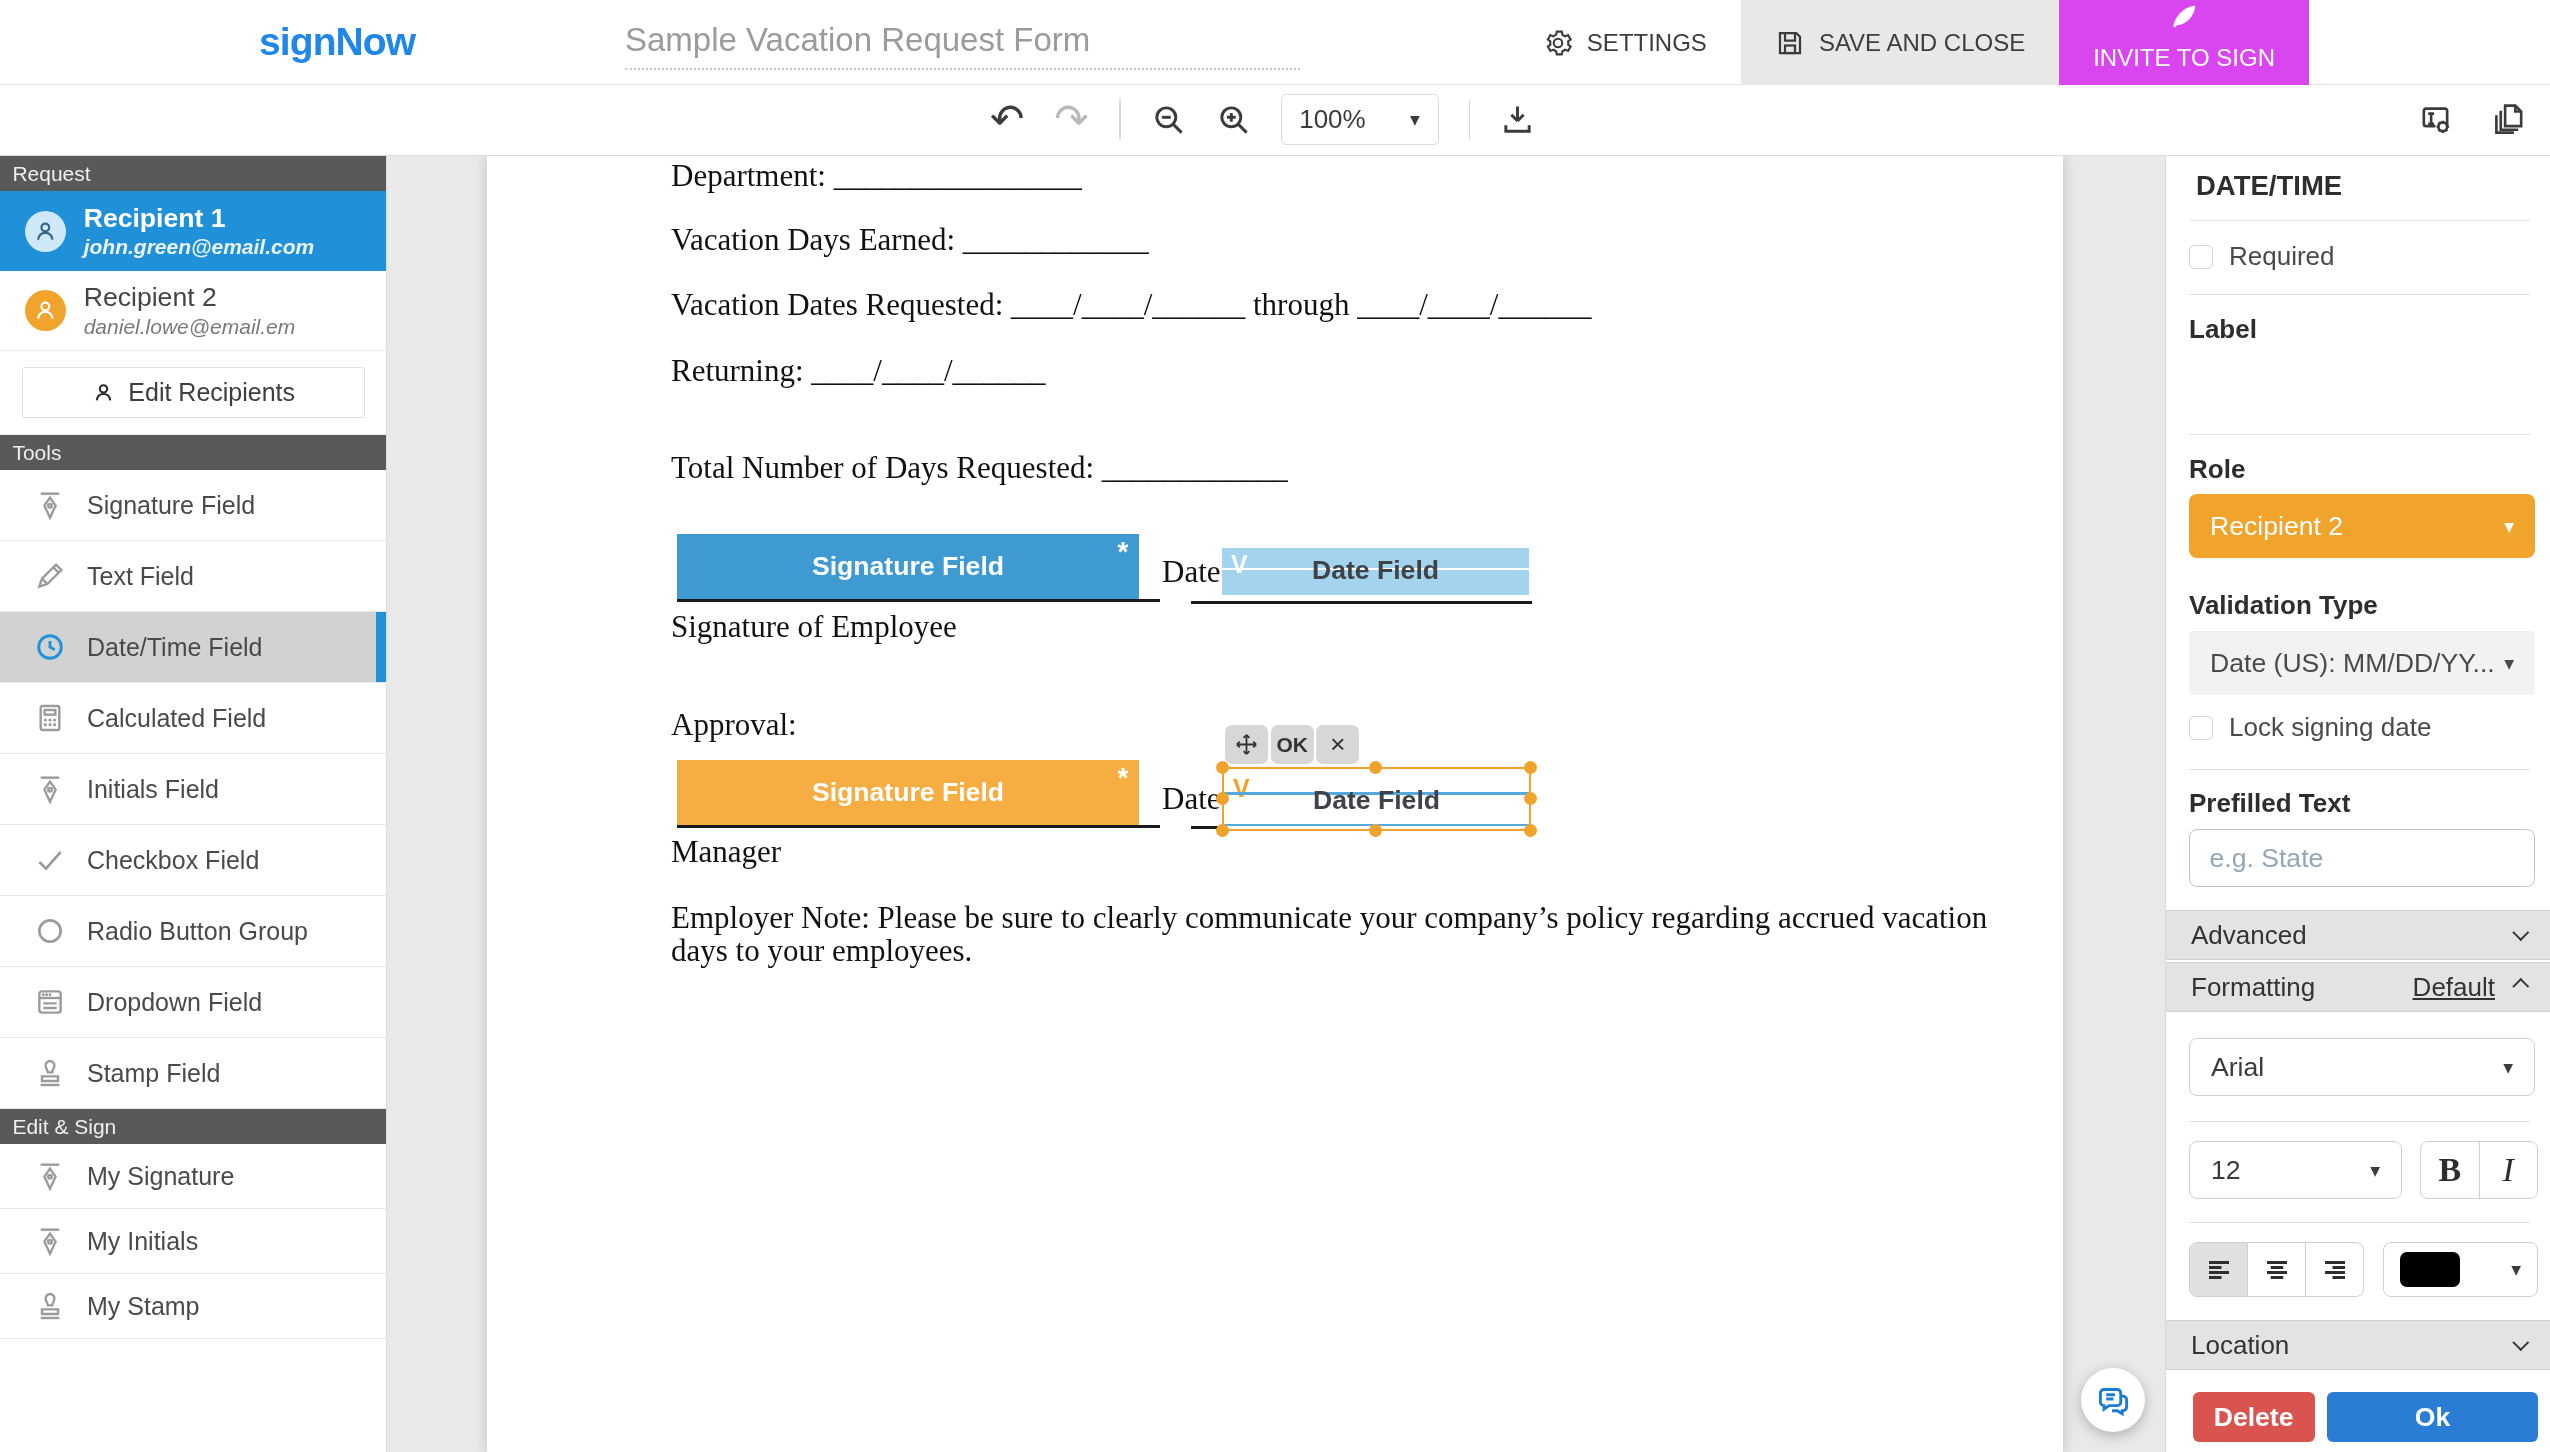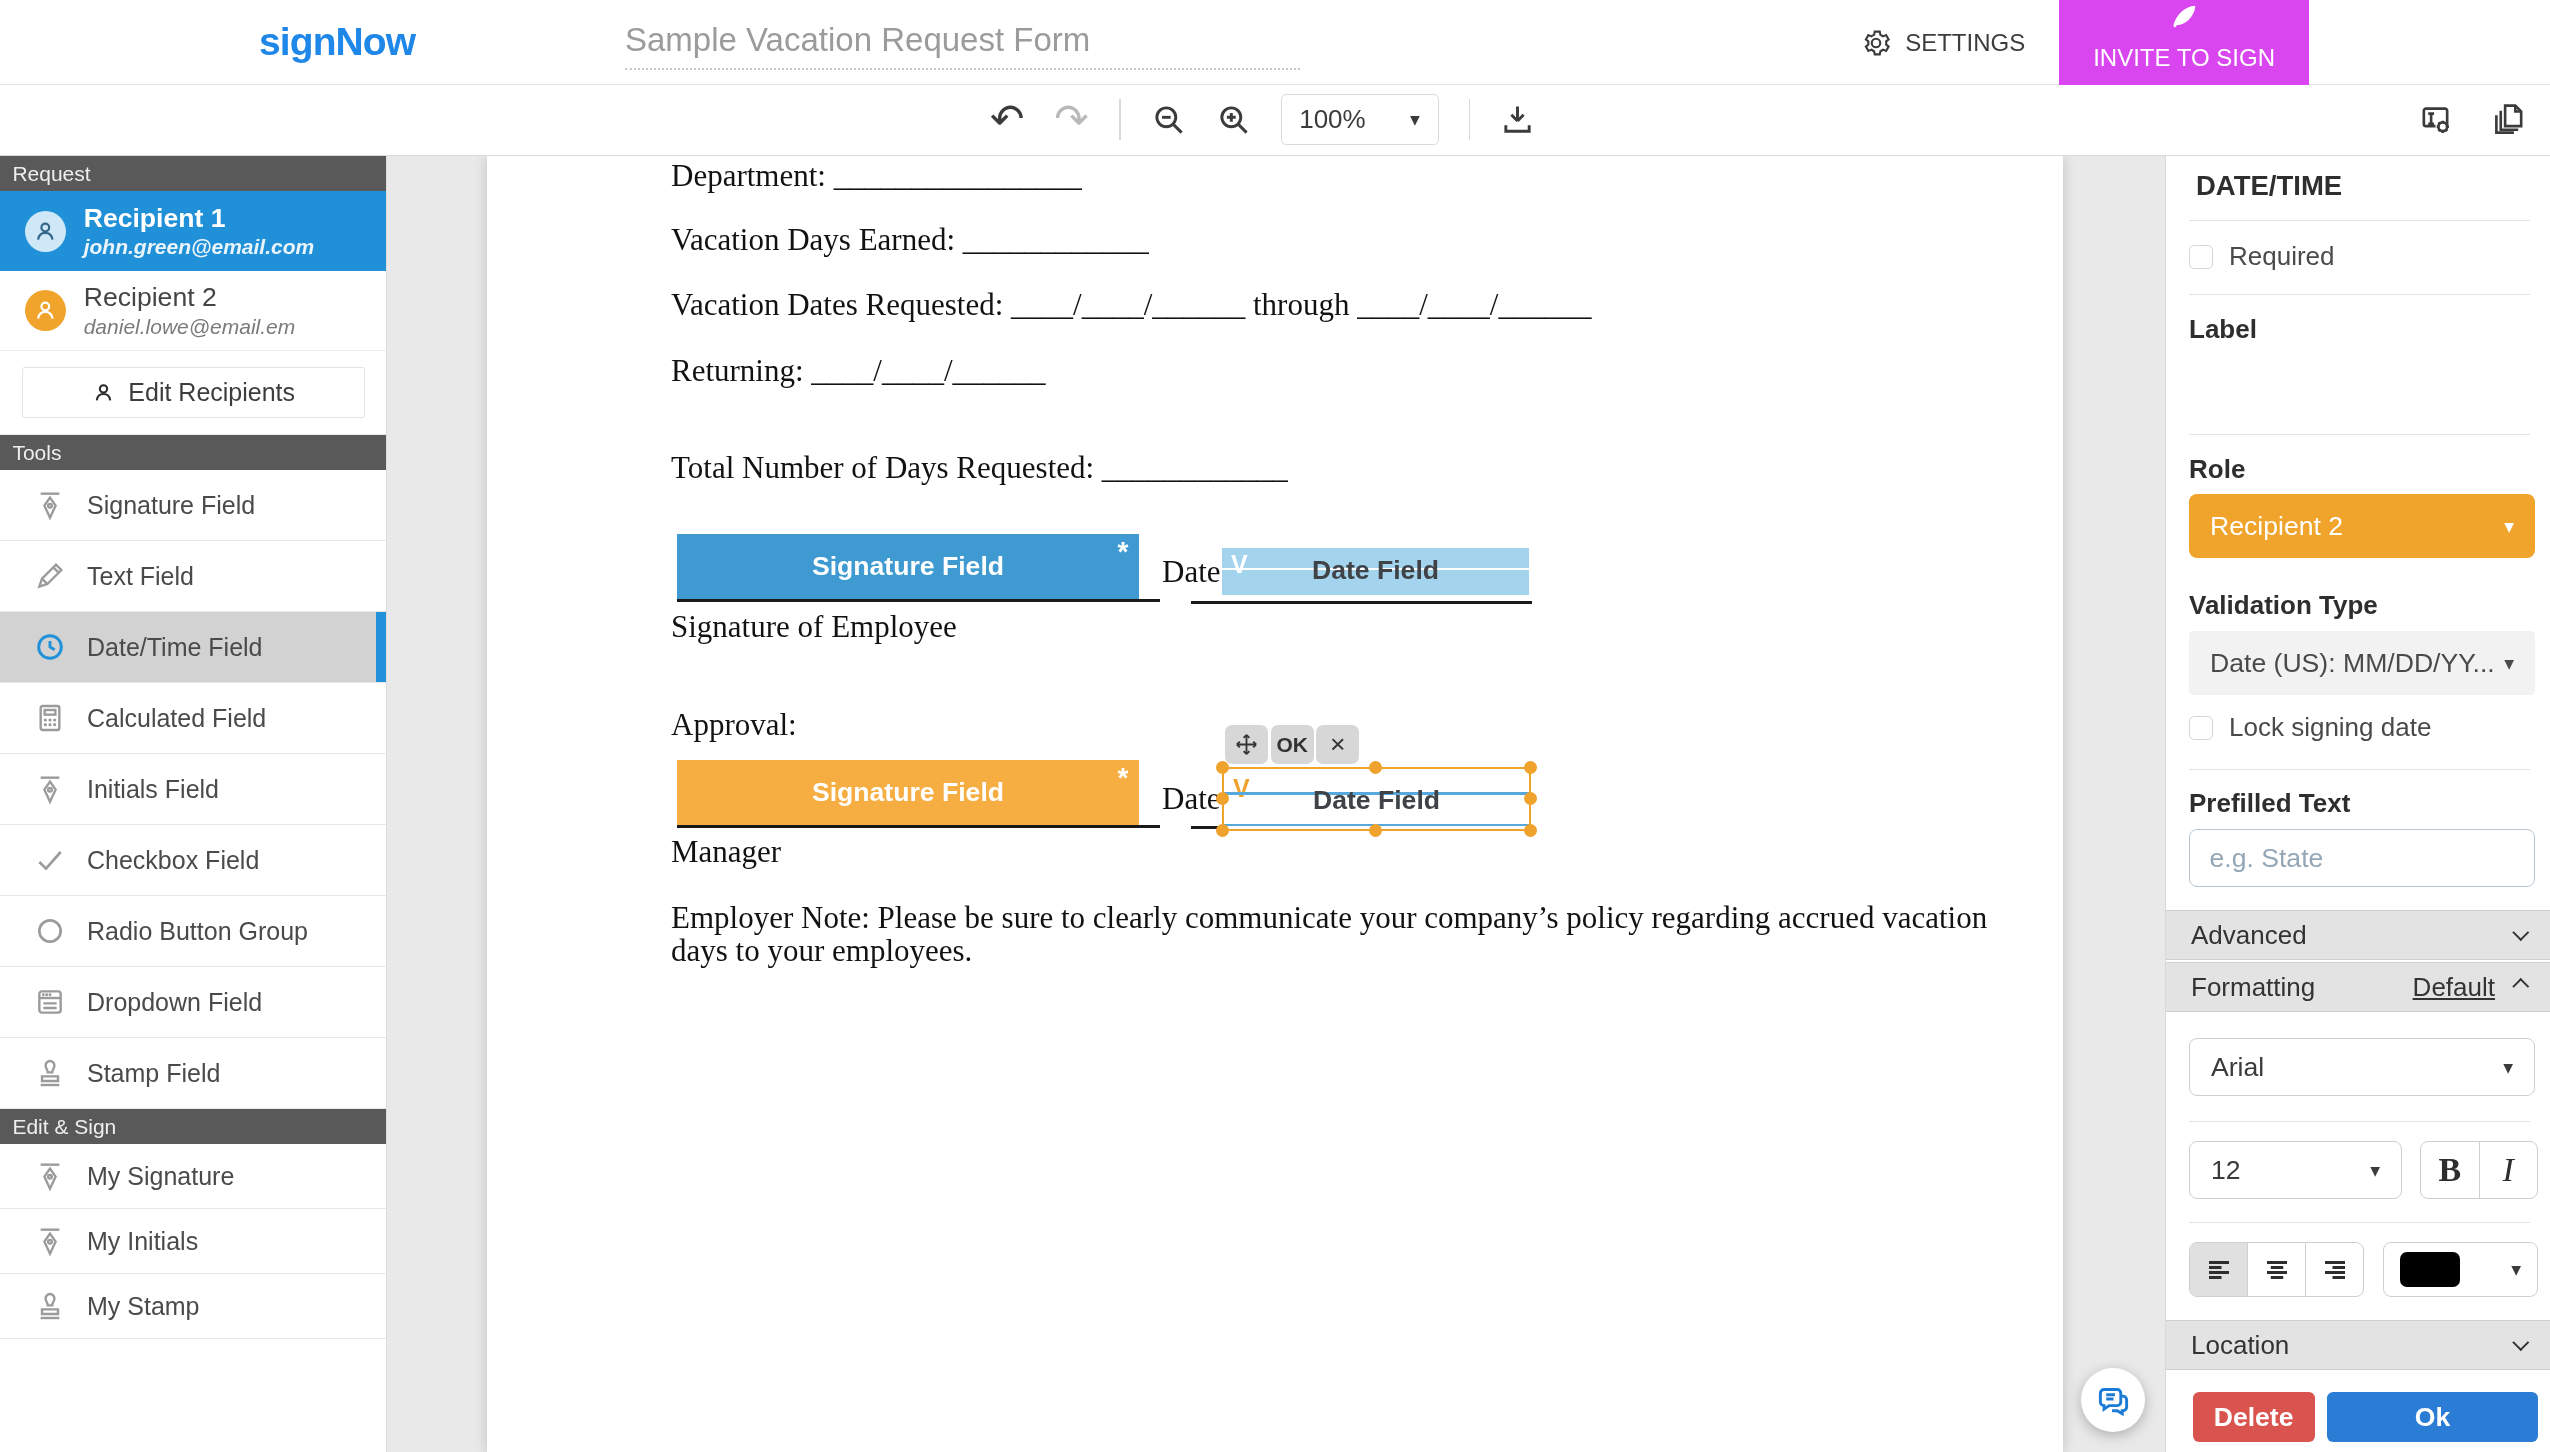--- a/index.html
+++ b/index.html
@@ -170,20 +170,28 @@
   <div id="logo">signNow</div>
   <div id="doc-title">Sample Vacation Request Form</div>
   <div id="topbar-actions">
     <div class="top-btn" id="btn-settings">
       <svg viewBox="0 0 24 24" fill="none" stroke="#3b3b3b" stroke-width="1.7">
         <circle cx="12" cy="12" r="3.4"></circle>
         <path d="M20.2 12c0-.5 0-.9-.1-1.3l2-1.6-2-3.4-2.4 1a8 8 0 0 0-2.2-1.3L15 2.9h-4l-.5 2.5c-.8.3-1.5.7-2.2 1.3l-2.4-1-2 3.4 2 1.6a8 8 0 0 0 0 2.6l-2 1.6 2 3.4 2.4-1c.7.6 1.4 1 2.2 1.3l.5 2.5h4l.5-2.5c.8-.3 1.5-.7 2.2-1.3l2.4 1 2-3.4-2-1.6c.1-.4.1-.8.1-1.3z"></path>
       </svg>
       <span>SETTINGS</span>
     </div>
+    <div class="top-btn" id="btn-save">
+      <svg viewBox="0 0 24 24" fill="none" stroke="#3b3b3b" stroke-width="1.8">
+        <path d="M4 4h13l3 3v13H4z"></path>
+          <path d="M8 4v6h8V4"></path>
+          <rect x="8" y="14" width="8" height="6"></rect>
+      </svg>
+      <span>SAVE AND CLOSE</span>
+    </div>
     <div class="top-btn" id="btn-invite">
       <svg viewBox="0 0 24 24" fill="#ffffff">
         <path d="M3.5 21c.8-5.5 4.8-11.5 10.5-14.5 2.8-1.4 5.6-2 7-2-.1 2.8-1.1 5.8-3 8.6-2.8 4.2-7.5 6.7-11.6 6.9l-1.4 2z"></path>
       </svg>
       <span>INVITE TO SIGN</span>
     </div>
   </div>
 </div>
 
 <div id="toolbar">

